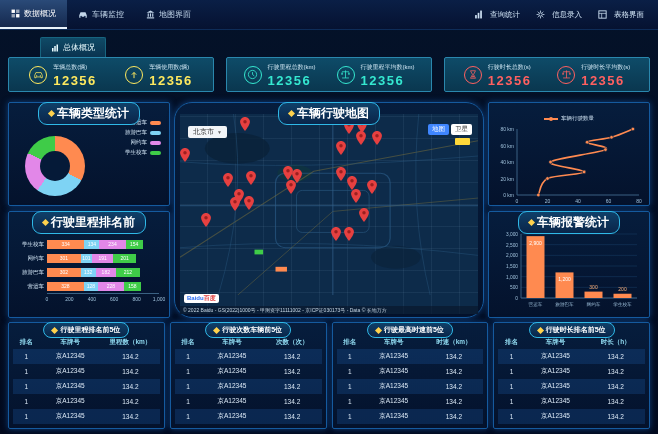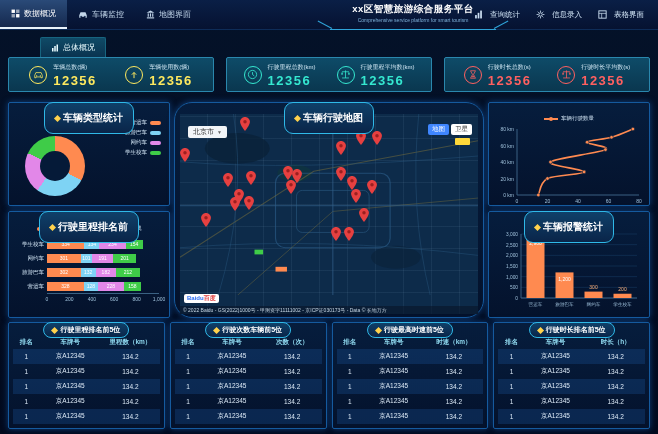--- a/index.html
+++ b/index.html
@@ -36,22 +36,22 @@
       display:flex;align-items:center;justify-content:center;flex:none;}
   .kpi-label{font-size:6px;color:#cfe6f2;margin-bottom:2px;white-space:nowrap;}
   .kpi-value{font-size:13px;font-weight:bold;letter-spacing:1.5px;line-height:1;}
   
   .main-row{position:absolute;top:102px;left:8px;right:8px;height:216px;display:flex;gap:4px;}
   .col{width:162px;display:flex;flex-direction:column;gap:5px;}
   .panel{position:relative;background:linear-gradient(180deg,#061d3d,#04122c);
       border:1px solid #155a9e;box-shadow:0 0 6px rgba(25,110,210,.5);border-radius:2px;}
   .small1{height:104px;} .small2{flex:1;} .map-panel{flex:1;border-radius:18px;}
   .pill{position:absolute;top:-1px;left:50%;transform:translateX(-50%);z-index:6;display:flex;align-items:center;gap:3px;
-      padding:8px 10px;background:linear-gradient(180deg,#0f4069,#0a2549);border:1px solid #2fb9e8;border-radius:9px;
-      font-size:10px;font-weight:bold;color:#fff;white-space:nowrap;}
+      padding:2px 10px;background:linear-gradient(180deg,#0f4069,#0a2549);border:1px solid #2fb9e8;border-radius:9px;
+      font-size:12px;font-weight:bold;color:#fff;white-space:nowrap;}
   .p-icon{width:5px;height:5px;background:#ffd24d;transform:rotate(45deg);flex:none;}
   
   .donut{position:absolute;left:16px;top:33px;width:60px;height:60px;border-radius:50%;}
   .donut:after{content:"";position:absolute;inset:15px;border-radius:50%;background:#051a38;}
   .d-legend{position:absolute;right:8px;top:16px;display:flex;flex-direction:column;gap:3px;align-items:flex-end;}
   .d-leg-item{display:flex;align-items:center;gap:3px;font-size:5.5px;color:#cfe2f2;cursor:pointer;}
   .d-swatch{width:11px;height:4px;border-radius:2px;}
   
   .stack-wrap{position:absolute;left:8px;right:8px;top:13px;bottom:4px;}
   .legend-row{display:flex;justify-content:center;gap:7px;margin-bottom:5px;}
@@ -134,24 +134,20 @@
               <path d="M8 1l7 4H1z" fill="currentColor"></path>
               <rect x="3" y="6" width="2" height="6" fill="currentColor"></rect>
               <rect x="7" y="6" width="2" height="6" fill="currentColor"></rect>
               <rect x="11" y="6" width="2" height="6" fill="currentColor"></rect>
               <rect x="1.5" y="13" width="13" height="2" fill="currentColor"></rect>
             </svg>
           </span>
           <span>地图界面</span>
         </div>
       </div>
-    <div class="title-block">
-      <div class="title">xx区智慧旅游综合服务平台</div>
-      <div class="subtitle">Comprehensive service platform for smart tourism</div>
-    </div>
     <div class="menu" id="menu">
         <div class="menu-item">
           <span class="t-icon">
             <svg width="9" height="9" viewBox="0 0 16 16">
               <rect x="2" y="9" width="3" height="6" fill="currentColor"></rect>
               <rect x="6.5" y="5" width="3" height="10" fill="currentColor"></rect>
               <rect x="11" y="1" width="3" height="14" fill="currentColor"></rect>
             </svg>
           </span>
           <span>查询统计</span>

